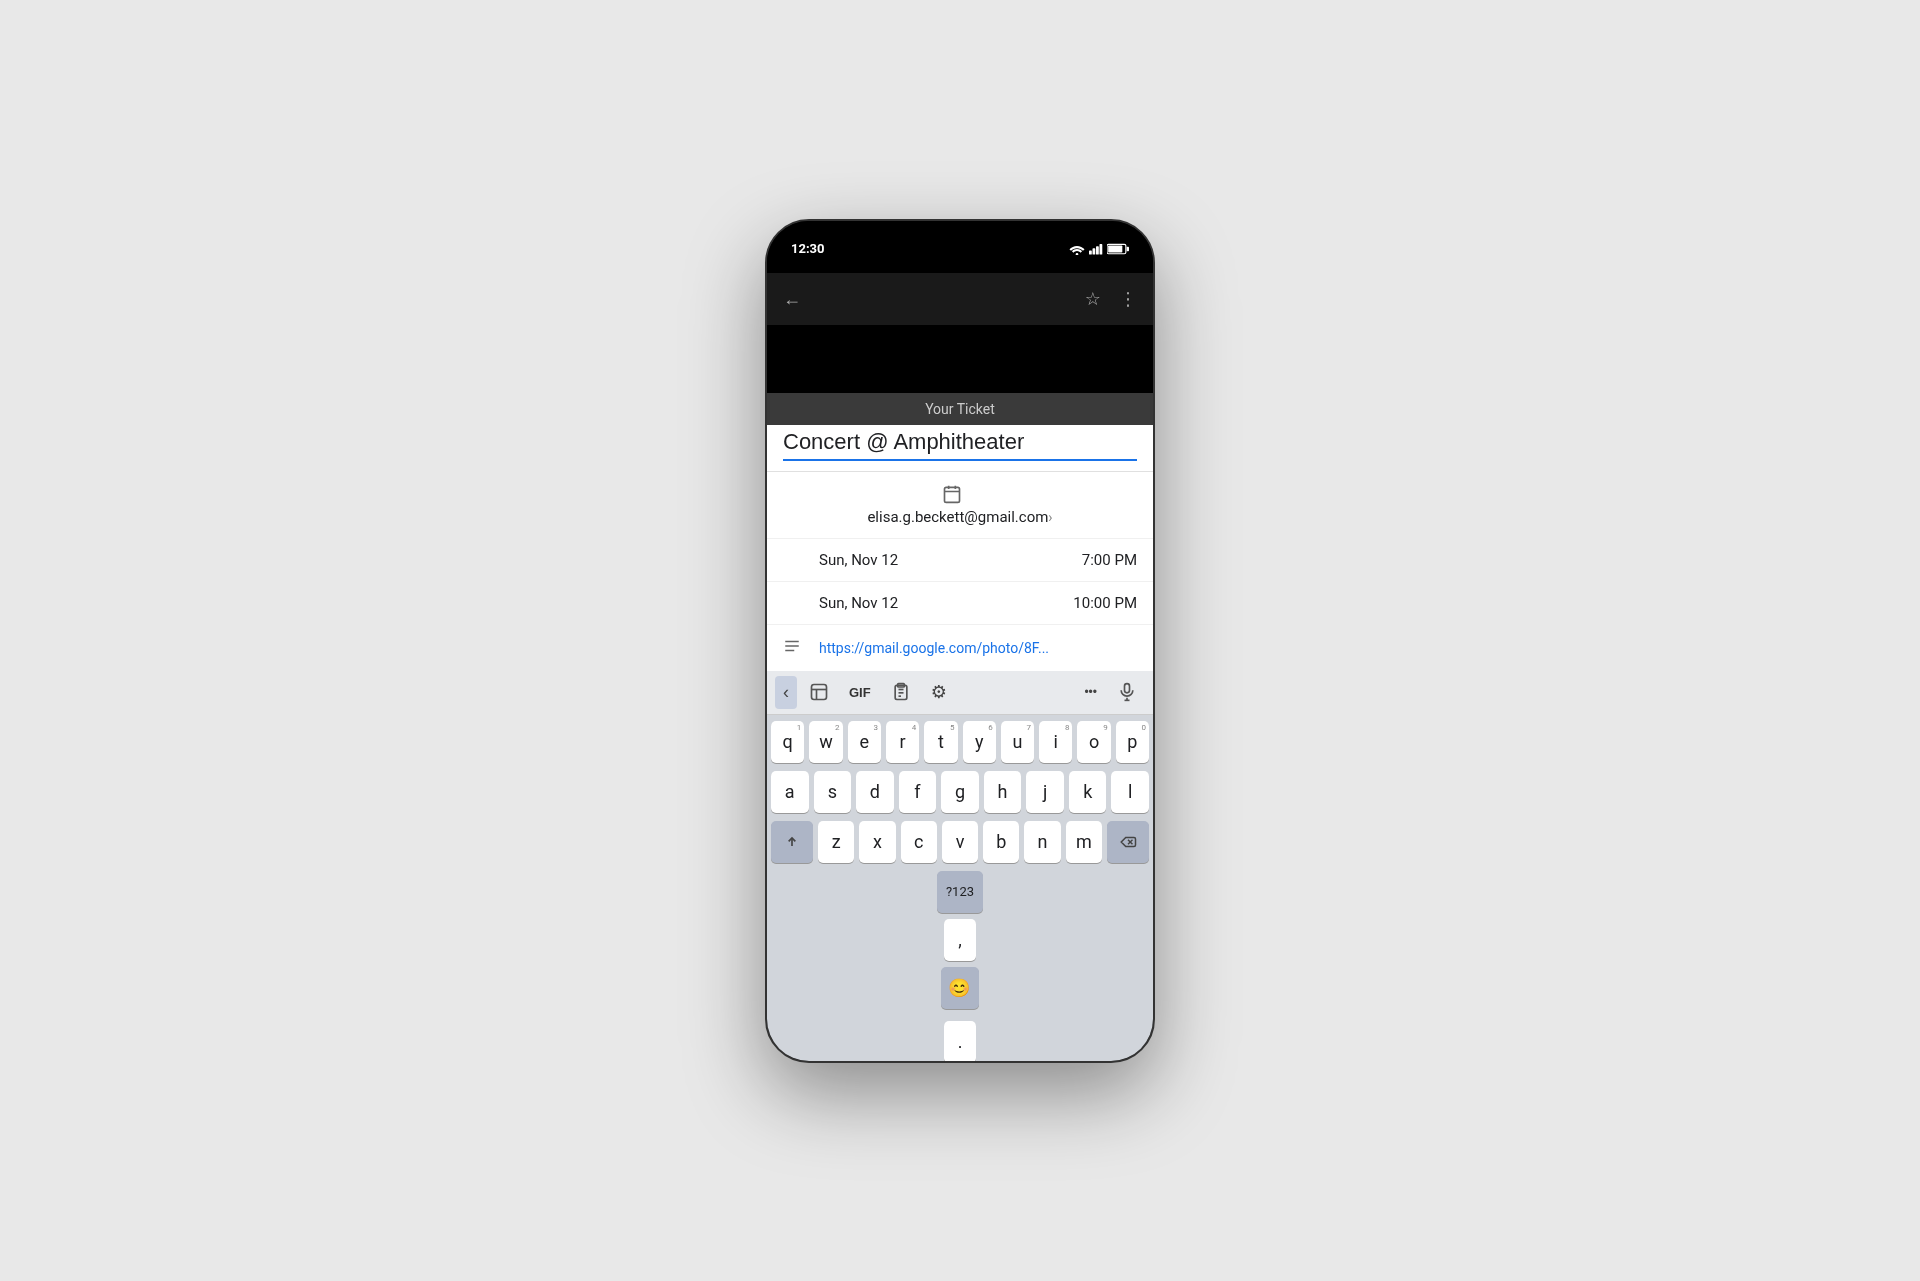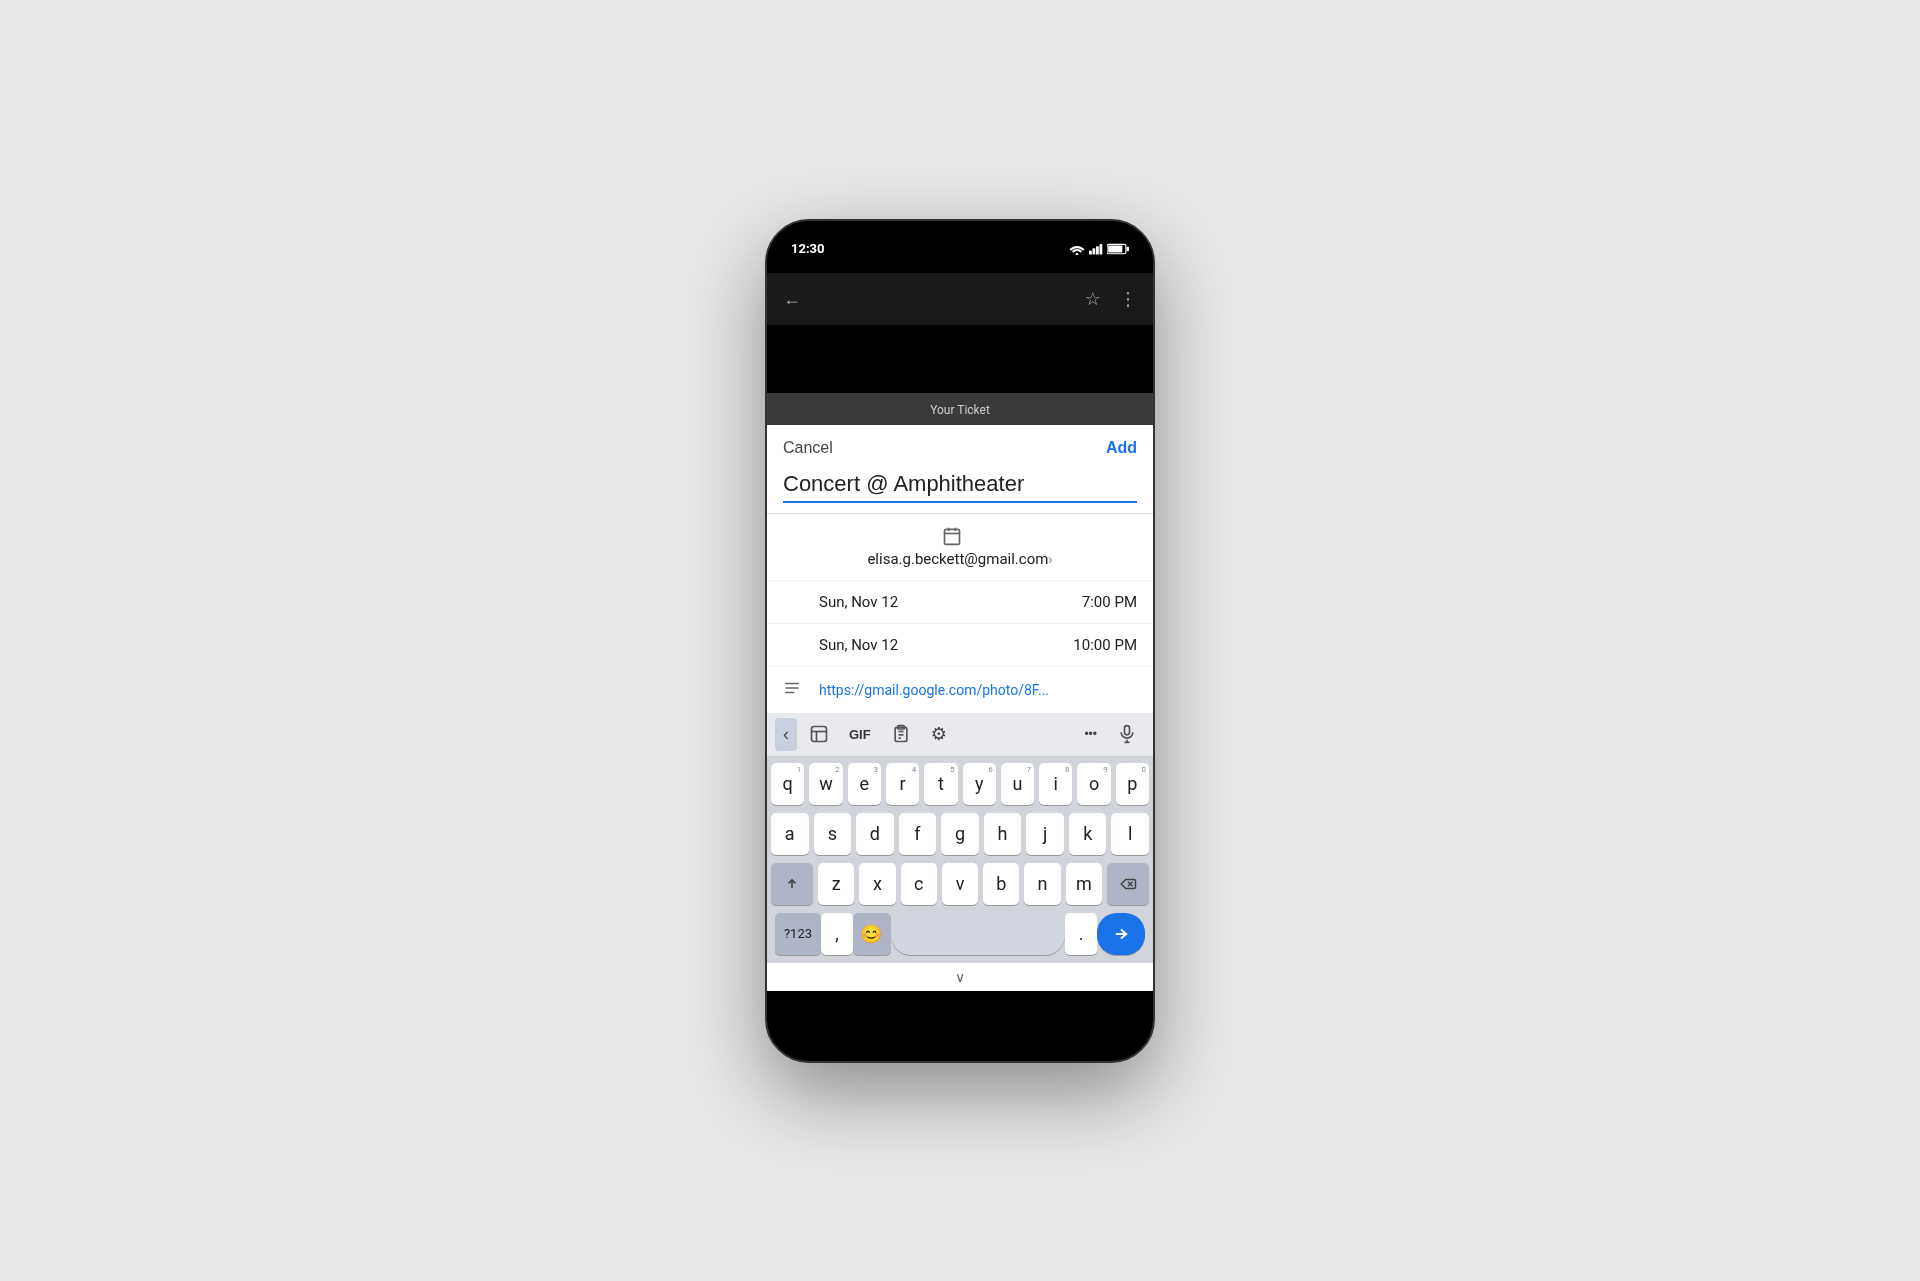--- a/index.html
+++ b/index.html
@@ -78,25 +78,25 @@
     .black-area {
       background: #000;
       height: 68px;
     }
 
     
     .ticket-bar {
       background: #3a3a3a;
       color: #ccc;
       text-align: center;
-      font-size: 12px;
+      font-size: 14px;
       padding: 8px;
       height: 32px;
       display: flex;
-      align-items: flex-end;
+      align-items: flex-start;
       justify-content: center;
     }
 
     
     .modal-form {
       background: #fff;
       flex: 1;
       padding: 0;
     }
 
@@ -339,23 +339,24 @@
       border-radius: 20px;
       min-width: 42px;
       max-width: 48px;
       font-size: 16px;
     }
 
     .kb-bottom-row {
       display: flex;
       justify-content: center;
       align-items: center;
-      gap: 0;
+      gap: 6px;
       margin-bottom: 4px;
       padding: 0 4px;
+      flex-direction: column;
     }
 
     .kb-key-num-sym {
       background: #adb5c6;
       border-radius: 5px;
       height: 42px;
       padding: 0 8px;
       font-size: 13px;
       color: #202124;
       cursor: pointer;
@@ -446,24 +447,20 @@
   </div>
 
   <div class="black-area"></div>
 
   <div class="ticket-bar">
     <span>Your Ticket</span>
   </div>
 
   <div class="modal-form">
 
-    <div class="form-header">
-      <button class="cancel-btn">Cancel</button>
-      <button class="add-btn">Add</button>
-    </div>
 
     <div class="title-field">
       <input class="title-input" type="text" value="Concert @ Amphitheater" style="">
     </div>
 
     <div class="form-row">
       <div class="row-icon">
         <svg width="20" height="20" viewBox="0 0 24 24" fill="none" stroke="#666" stroke-width="2">
           <rect x="3" y="4" width="18" height="18" rx="2"></rect>
           <line x1="3" y1="9" x2="21" y2="9"></line>

